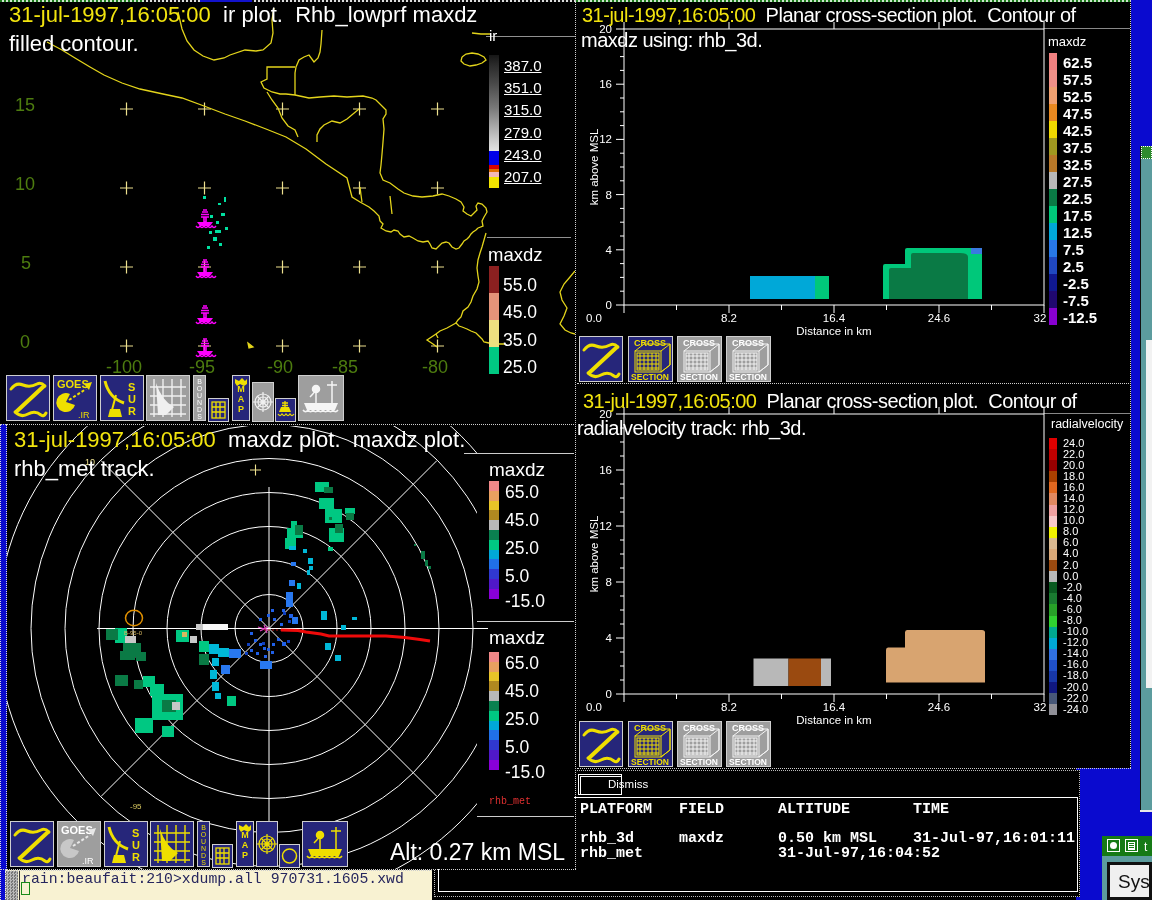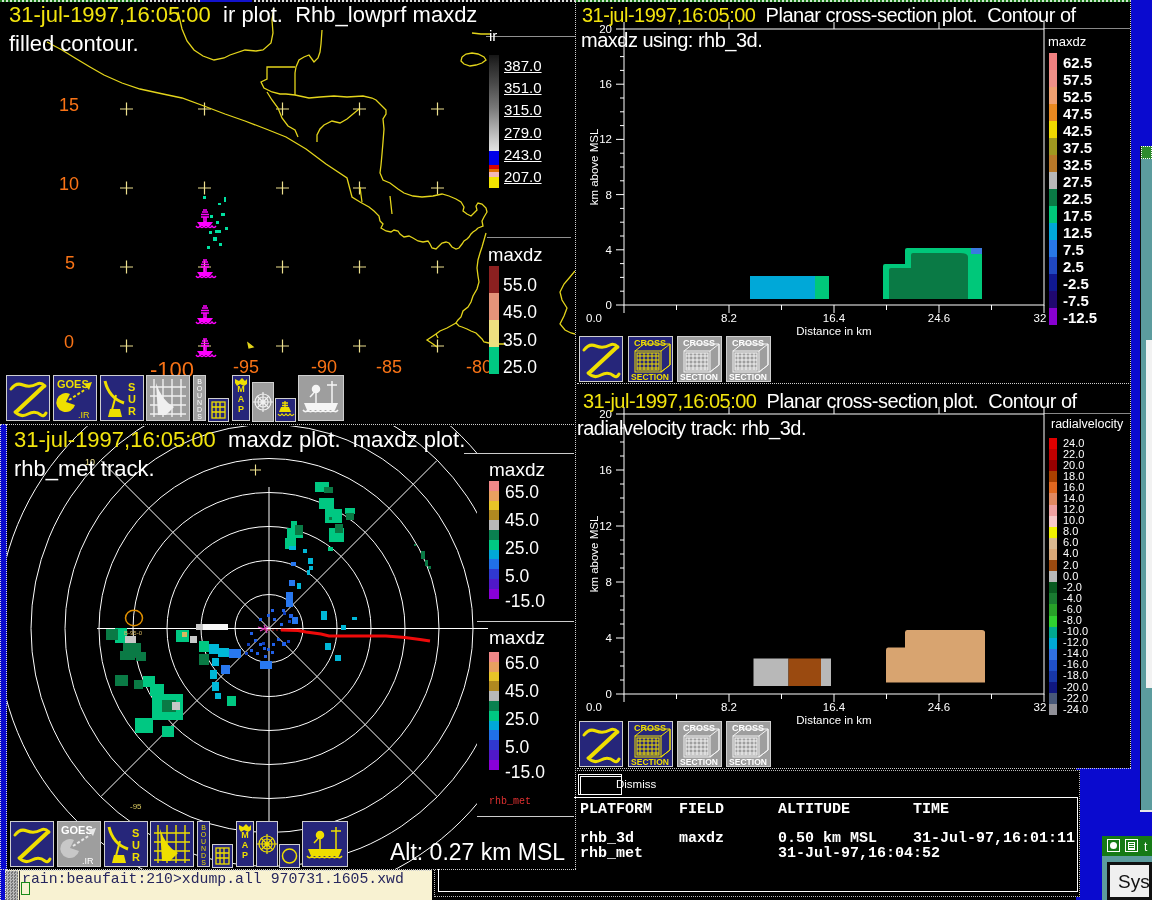--- a/index.html
+++ b/index.html
@@ -2,21 +2,21 @@
 <html><head>
 <meta charset="utf-8">
 <style>
 html,body{margin:0;padding:0;background:#000;}
 #scene{position:relative;width:1152px;height:900px;background:#000;overflow:hidden;
   font-family:"Liberation Sans", sans-serif;}
 .abs{position:absolute;white-space:nowrap;}
 .ttl{font-size:22px;color:#fff;}
 .ttl2{font-size:20px;color:#fff;letter-spacing:-0.5px;}
 .ty{color:#F2E40E;}
-.kh{color:#f97316;margin-left:44px;}
+.kh{color:#4d7c0f;}
 .lbl15{font-size:15px;color:#fff;}
 .lbl13{font-size:13.5px;color:#fff;}
 .mono{font-family:"Liberation Mono", monospace;}
 </style>
 </head>
 <body>
 <div id="scene">
   <svg width="0" height="0" style="position:absolute">
     <defs>
       <g id="icZ">
@@ -205,21 +205,21 @@
       <div class="abs" style="left:27px;top:9px;width:5px;height:1px;background:#167A16;"></div>
       <div class="abs" style="left:27px;top:11px;width:5px;height:1px;background:#167A16;"></div>
     <div class="abs" style="left:42px;top:4px;color:#fff;font-size:12px;">t</div>
     <div class="abs" style="left:5px;top:26px;width:45px;height:38px;background:#F0F0F0;border:3px solid #111;box-sizing:border-box;"></div>
     <div class="abs" style="left:16px;top:35px;color:#111;font-size:19px;">Syste</div>
   </div>
 
   <div id="overlay" class="abs" style="left:434px;top:770px;width:646px;height:127px;background:#000;border:1px dotted #bbb;box-sizing:border-box;">
     <div class="abs" style="left:143px;top:3px;width:44px;height:21px;border:1px solid #fff;box-sizing:border-box;">
       <div class="abs" style="left:1px;top:1px;width:40px;height:17px;border:1px solid #fff;"></div>
-      <div class="abs" style="left:21px;top:3px;color:#fff;font-size:11.5px;padding-left:16px;">Dismiss</div>
+      <div class="abs" style="left:13px;top:3px;color:#fff;font-size:11.5px;padding-left:16px;">Dismiss</div>
     </div>
     <div class="abs mono" style="left:3px;top:26px;width:638px;height:93px;border:1px solid #fff;color:#fff;font-size:15px;font-weight:bold;line-height:14.7px;">
       <div class="abs" style="left:141px;top:5px;">PLATFORM&nbsp;&nbsp;&nbsp;FIELD&nbsp;&nbsp;&nbsp;&nbsp;&nbsp;&nbsp;ALTITUDE&nbsp;&nbsp;&nbsp;&nbsp;&nbsp;&nbsp;&nbsp;TIME</div>
       <div class="abs" style="left:141px;top:34.4px;">rhb_3d&nbsp;&nbsp;&nbsp;&nbsp;&nbsp;maxdz&nbsp;&nbsp;&nbsp;&nbsp;&nbsp;&nbsp;0.50&nbsp;km&nbsp;MSL&nbsp;&nbsp;&nbsp;&nbsp;31-Jul-97,16:01:11</div>
       <div class="abs" style="left:141px;top:49.1px;">rhb_met&nbsp;&nbsp;&nbsp;&nbsp;&nbsp;&nbsp;&nbsp;&nbsp;&nbsp;&nbsp;&nbsp;&nbsp;&nbsp;&nbsp;&nbsp;31-Jul-97,16:04:52</div>
     </div>
   </div>
 
   <div id="term" class="abs" style="z-index:6;left:5px;top:870px;width:427px;height:30px;background:#F8F2D2;border-top:1px dotted #ccc;">
     <div class="abs" style="left:0;top:0;width:13px;height:30px;background:repeating-conic-gradient(#b8b8b8 0 25%,#777 0 50%) 0 0/3px 3px;border-left:1px dotted #eee;box-sizing:border-box;"></div>
@@ -273,21 +273,21 @@
       <use href="#ship" x="204" y="272"></use>
       <use href="#ship" x="204" y="318"></use>
       <use href="#ship" x="204" y="351"></use>
     </svg>
     <div class="abs ttl" style="left:9px;top:0px;"><span class="ty">31-jul-1997,16:05:00</span>&nbsp; ir plot.&nbsp; Rhb_lowprf maxdz</div>
     <div class="abs ttl" style="left:9px;top:29px;">filled contour.</div>
     <div class="abs kh" style="left:15px;top:93px;font-size:18px;">15</div>
     <div class="abs kh" style="left:15px;top:172px;font-size:18px;">10</div>
     <div class="abs kh" style="left:21px;top:251px;font-size:18px;">5</div>
     <div class="abs kh" style="left:20px;top:330px;font-size:18px;">0</div>
-    <div class="abs kh" style="left:106px;top:355px;font-size:22px;">-100</div>
+    <div class="abs kh" style="left:106px;top:355px;font-size:18px;">-100</div>
     <div class="abs kh" style="left:189px;top:355px;font-size:18px;">-95</div>
     <div class="abs kh" style="left:267px;top:355px;font-size:18px;">-90</div>
     <div class="abs kh" style="left:332px;top:355px;font-size:18px;">-85</div>
     <div class="abs kh" style="left:422px;top:355px;font-size:18px;">-80</div>
 
     <div class="abs" style="left:486px;top:33.5px;width:90px;height:1px;background:#909090;"></div>
     <div class="abs lbl15" style="left:489px;top:25px;">ir</div>
     <div class="abs" style="left:489px;top:53px;width:10px;height:96px;background:linear-gradient(#161616,#2a2a2a 10%,#4a4a4a 30%,#787878 55%,#aaa 75%,#d2d2d2 92%,#e2e2e2);"></div>
     <div class="abs" style="left:489px;top:149px;width:10px;height:14px;background:#0000E8;"></div>
     <div class="abs" style="left:489px;top:163px;width:10px;height:4px;background:#D80000;"></div>

